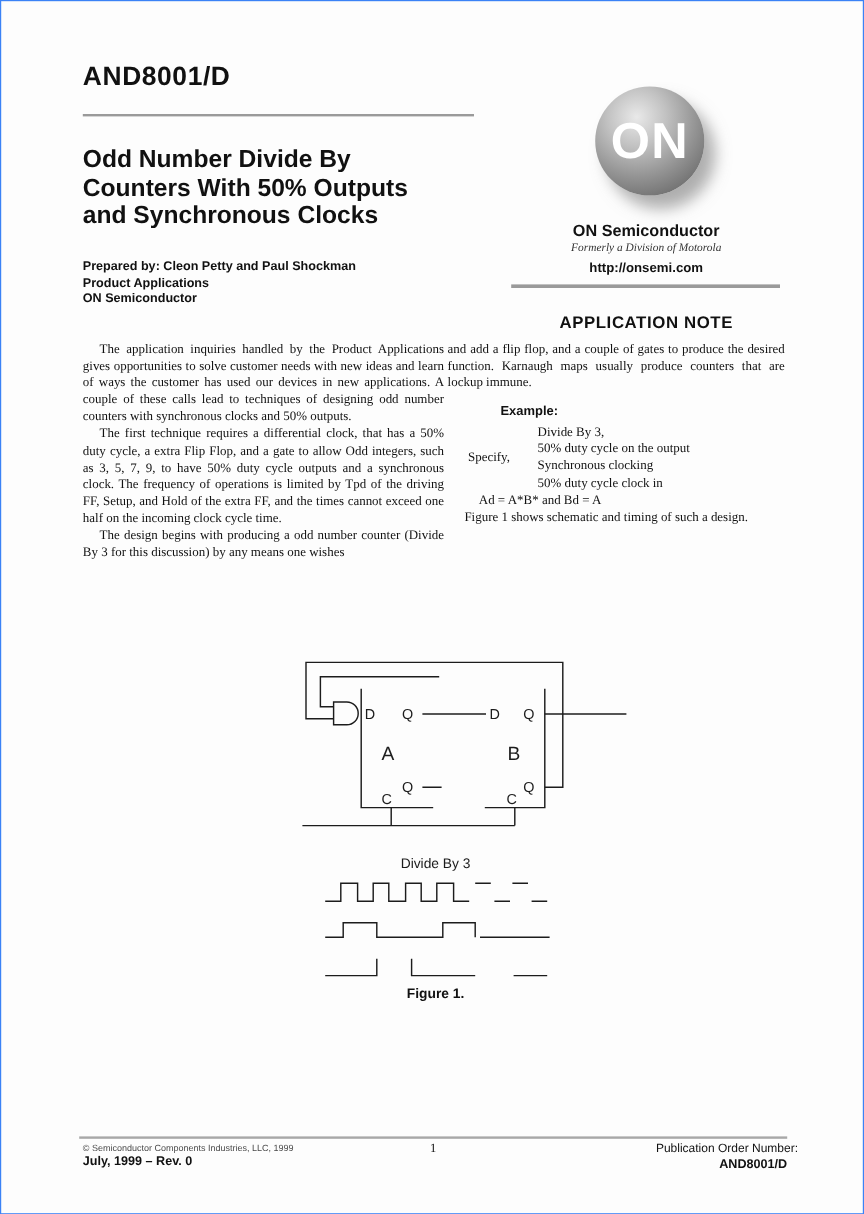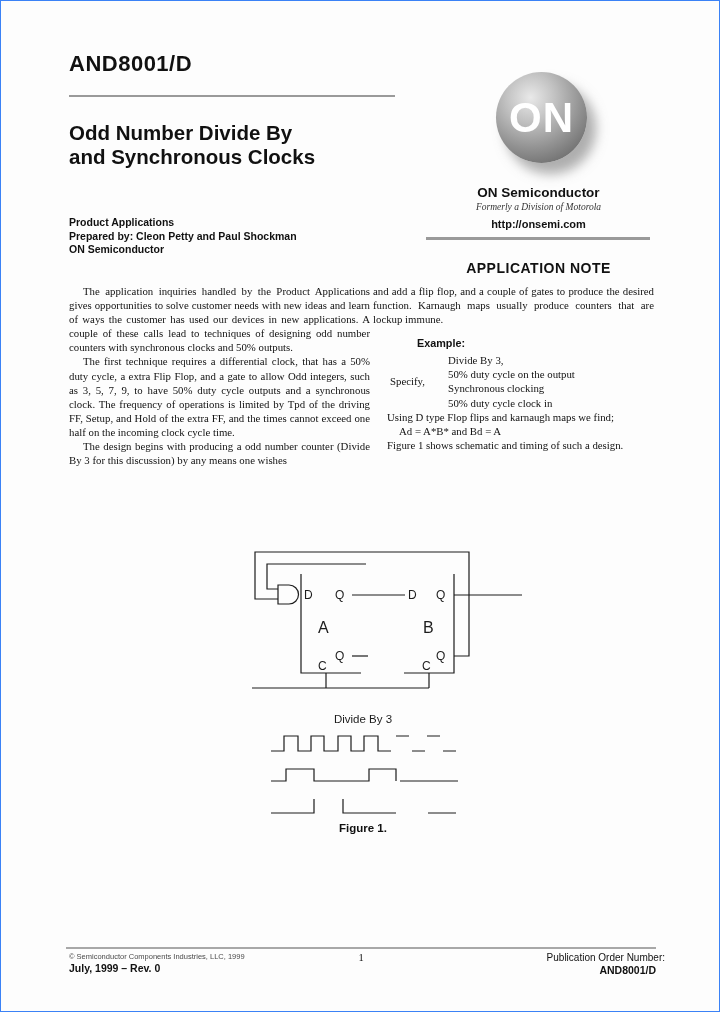--- a/index.html
+++ b/index.html
@@ -63,25 +63,26 @@
 </style>
 </head>
 <body>
 
 <div class="page">
 
   <div class="doc-id">AND8001/D</div>
   <div class="rule-1"></div>
   <div class="main-title">
     <div>Odd Number Divide By</div>
+    <div>Counters With 50% Outputs</div>
     <div>and Synchronous Clocks</div>
   </div>
   <div class="prepared">
+    <div>Prepared by: Cleon Petty and Paul Shockman</div>
     <div>Product Applications</div>
-    <div>Prepared by: Cleon Petty and Paul Shockman</div>
     <div>ON Semiconductor</div>
   </div>
 
   <div class="logo-ball">
     <span>ON</span>
   </div>
   <div class="brand-name">ON Semiconductor</div>
   <div class="brand-tag">Formerly a Division of Motorola</div>
   <div class="brand-url">http://onsemi.com</div>
   <div class="rule-2"></div>
@@ -98,21 +99,20 @@
     <div class="example-label">Example:</div>
     <div class="specify-row">
       <div class="specify-label">Specify,</div>
       <div class="specify-items">
         <div>Divide By 3,</div>
         <div>50% duty cycle on the output</div>
         <div>Synchronous clocking</div>
         <div>50% duty cycle clock in</div>
       </div>
     </div>
-    <p class="find-line">Using D type Flop flips and karnaugh maps we find;</p>
     <p class="equation">Ad = A*B* and Bd = A</p>
     <p class="figref">Figure 1 shows schematic and timing of such a design.</p>
   </div>
 
   <svg class="figure-svg" width="300" height="305" viewBox="235 535 535 840" preserveAspectRatio="none" style="width:300px;height:305px;">
   </svg>
   <svg class="figure-svg" width="300" height="305" viewBox="235 535 300 305">
 
     <path class="wire" d="M453,655 H468 V551 H254 V598 H277"></path>
     <path class="wire" d="M365,563 H266 V588 H277"></path>

